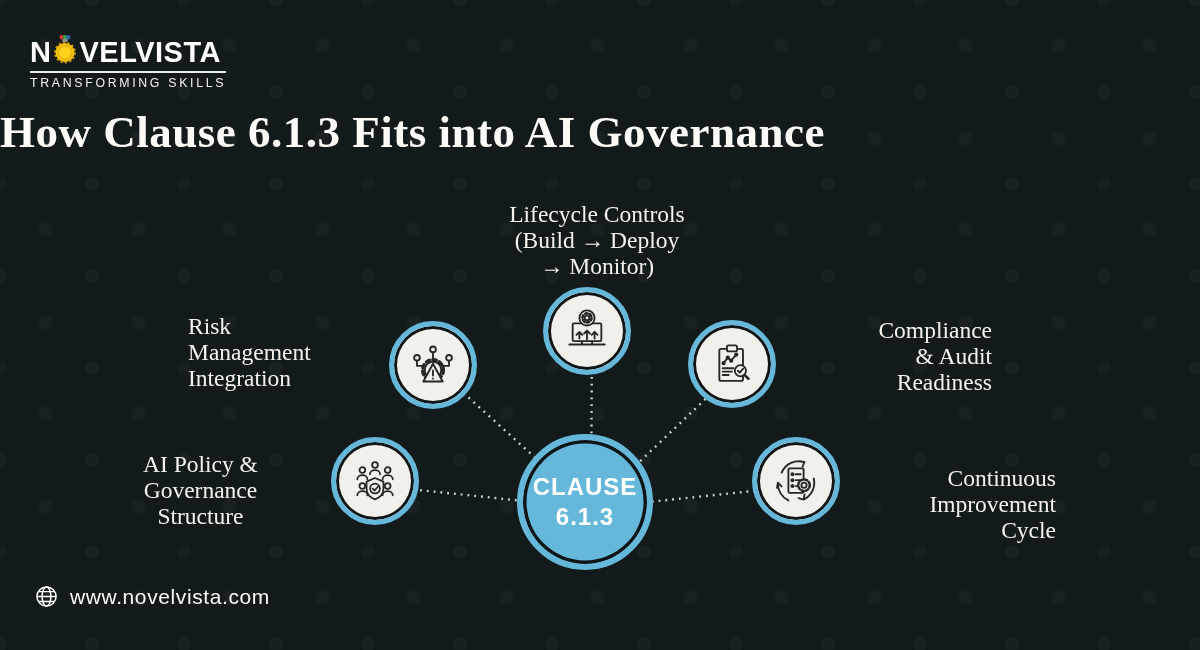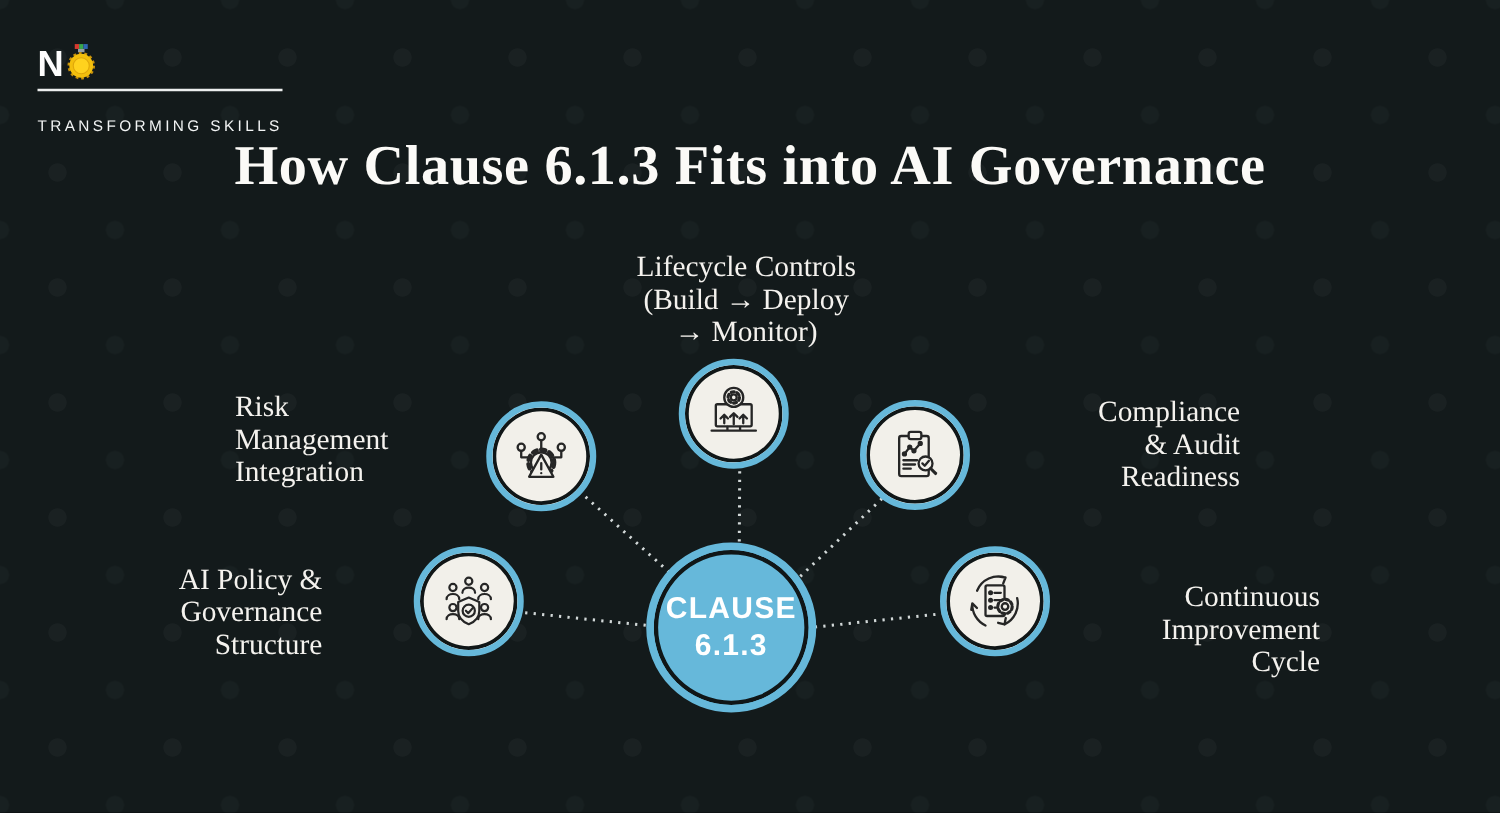--- a/index.html
+++ b/index.html
@@ -19,30 +19,30 @@
 
   
   .logo { position: absolute; left: 30px; top: 36px; }
   .logo-row { display: flex; align-items: center; }
   .logo-word {
     color: #fdfdfd; font-weight: 700; font-size: 29px; letter-spacing: 0.5px;
     font-family: "Liberation Sans", sans-serif;
   }
   .medal { width: 26px; height: 30px; margin: -6px 1px 0 1px; }
   .logo-tagline {
-    margin-top: 2px; padding-top: 21px;
+    margin-top: 2px; padding-top: 3px;
     border-top: 2px solid #eceeee;
     color: #f2f4f4; font-size: 12.3px; letter-spacing: 2.7px; font-weight: 500;
     white-space: nowrap;
   }
 
   
   .title {
     position: absolute; left: 0; top: 106px; width: 100%;
-    text-align: center;
+    text-align: left;
     font-family: "Liberation Serif", serif;
     font-weight: 700; font-size: 45px; letter-spacing: 0.5px;
     color: #fbfaf7;
   }
 
   
   .connectors { position: absolute; left: 0; top: 0; width: 1200px; height: 650px; }
 
   
   .node {
@@ -77,21 +77,21 @@
   
   .node-label {
     position: absolute;
     font-family: "Liberation Serif", serif;
     font-size: 23.5px; line-height: 26px; color: #f4f2ee;
     white-space: pre-line;
   }
   .label-risk       { left: 188px; top: 313px; text-align: left; }
   .label-lifecycle  { left: 447px; top: 201px; width: 300px; text-align: center; }
   .label-compliance { left: 792px; top: 317px; width: 200px; text-align: right; }
-  .label-policy     { left: 143px; top: 451px; text-align: right; }
+  .label-policy     { left: 143px; top: 451px; text-align: center; }
   .label-continuous { left: 856px; top: 449px; width: 200px; text-align: right; margin-top: 16px; }
 
   
   .footer {
     position: absolute; left: 34px; top: 584px;
     display: flex; align-items: center; gap: 11px;
   }
   .globe { width: 25px; height: 25px; }
   .website {
     color: #fbfaf8; font-size: 21px; letter-spacing: 0.6px; font-weight: 400;
@@ -108,20 +108,21 @@
       <span class="logo-word">N</span>
       <svg class="medal" viewBox="0 0 30 34">
         <rect x="9" y="0" width="4" height="4.5" fill="#d63a2f"></rect>
         <rect x="13" y="0" width="4" height="4.5" fill="#3aa84c"></rect>
         <rect x="17" y="0" width="4" height="4.5" fill="#2f66b3"></rect>
         <rect x="12" y="4.5" width="6" height="3" fill="#9aa0a3"></rect>
         <circle cx="15" cy="20" r="11.6" fill="none" stroke="#c9920a" stroke-width="2.2" stroke-dasharray="2.6 2.6"></circle>
         <circle cx="15" cy="20" r="11" fill="#f3bf0d"></circle>
         <circle cx="15" cy="20" r="7.4" fill="#ffd21e" stroke="#dfa70b" stroke-width="1"></circle>
       </svg>
+      <span class="logo-word">VELVISTA</span>
     </div>
     <div class="logo-tagline">TRANSFORMING SKILLS</div>
   </div>
 
   <h1 class="title">How Clause 6.1.3 Fits into AI Governance</h1>
 
   <svg class="connectors">
     <g stroke="#d2d8d8" stroke-width="2.4" stroke-dasharray="1.8 5" fill="none">
       <line x1="591" y1="508" x2="438" y2="370"></line>
       <line x1="591" y1="508" x2="592" y2="336"></line>
@@ -235,14 +236,24 @@
   <div class="node-label label-compliance">Compliance
 &amp; Audit
 Readiness</div>
   <div class="node-label label-policy">AI Policy &amp;
 Governance
 Structure</div>
   <div class="node-label label-continuous">Continuous
 Improvement
 Cycle</div>
 
+  <div class="footer">
+    <svg class="globe" viewBox="0 0 24 24">
+      <g fill="none" stroke="#ffffff" stroke-width="1.4">
+        <circle cx="12" cy="12" r="9.2"></circle>
+        <ellipse cx="12" cy="12" rx="4.2" ry="9.2"></ellipse>
+        <path d="M2.8,12 H21.2 M4.2,7.3 H19.8 M4.2,16.7 H19.8"></path>
+      </g>
+    </svg>
+    <span class="website">www.novelvista.com</span>
+  </div>
 
 </div>
 
 </body></html>

